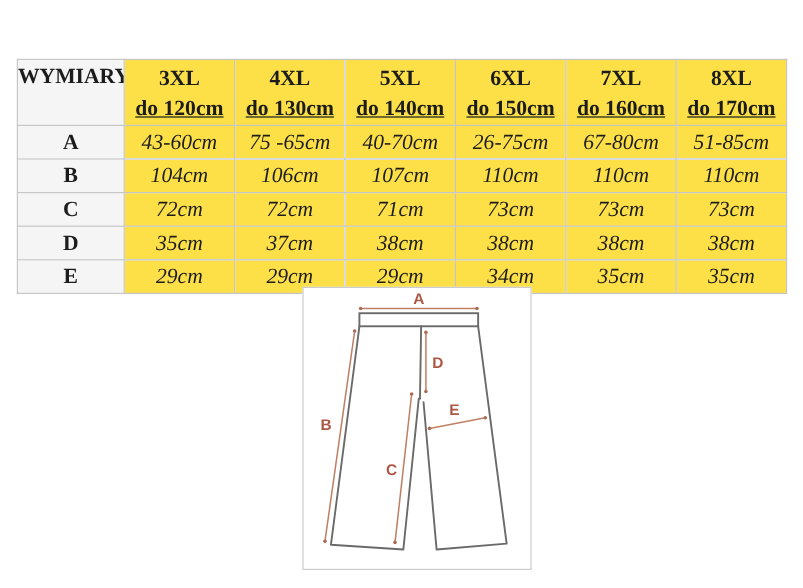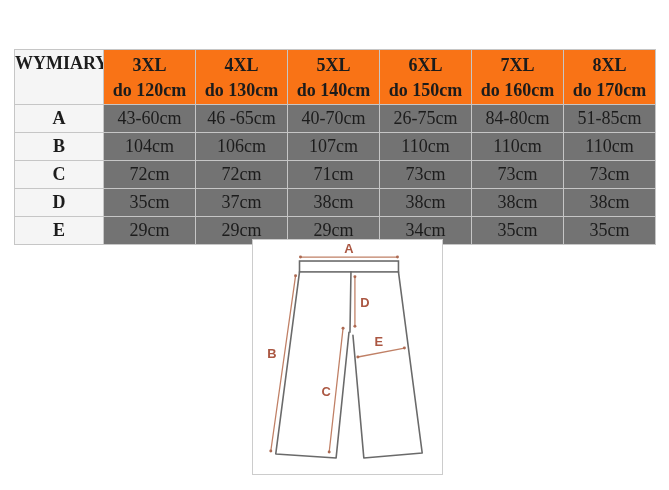--- a/index.html
+++ b/index.html
@@ -10,33 +10,33 @@
   
   .size-table{
     position:absolute;left:14px;top:9px;width:641px;
     border-collapse:collapse;table-layout:fixed;
     font-size:18px;text-align:center;margin-top:40px;
   }
   .size-table th,.size-table td{
     border:1px solid #c6c6c6;padding:0;overflow:hidden;
   }
   .size-table thead th{
-    background:#f97316;font-weight:bold;height:54px;vertical-align:middle;
+    background:#fde047;font-weight:bold;height:54px;vertical-align:middle;
   }
   .size-table thead th.corner{
     background:#f5f5f5;vertical-align:top;
   }
   .corner-inner{line-height:27px;}
   .hdr-size{line-height:27px;}
-  .hdr-range{line-height:23px;}
+  .hdr-range{line-height:23px;text-decoration:underline;}
   .size-table tbody tr{height:28px;}
   .size-table tbody th{
     background:#f5f5f5;font-weight:bold;
   }
-  .size-table tbody td{background:#737373;}
+  .size-table tbody td{background:#fde047;font-style:italic;}
   
   .diagram-box{
     position:absolute;left:252px;top:239px;width:189px;height:234px;
     border:1px solid #cccccc;background:#ffffff;
   }
   .diagram-box svg{display:block;}
   .pants-line{stroke:#6a6a6a;stroke-width:1.6;fill:none;stroke-linejoin:round;stroke-linecap:round;}
   .waistband{stroke:#6a6a6a;stroke-width:1.6;fill:#ffffff;}
   .arrow-line{stroke:#c08066;stroke-width:1.3;fill:none;stroke-linecap:round;}
   .dot{fill:#ad6a52;}
@@ -86,24 +86,24 @@
       <th>
         <div class="hdr-size">8XL</div>
         <div class="hdr-range">do 170cm</div>
       </th>
     </tr>
   </thead>
   <tbody>
     <tr>
       <th>A</th>
       <td>43-60cm</td>
-      <td>46 -65cm</td>
+      <td>75 -65cm</td>
       <td>40-70cm</td>
       <td>26-75cm</td>
-      <td>84-80cm</td>
+      <td>67-80cm</td>
       <td>51-85cm</td>
     </tr>
     <tr>
       <th>B</th>
       <td>104cm</td>
       <td>106cm</td>
       <td>107cm</td>
       <td>110cm</td>
       <td>110cm</td>
       <td>110cm</td>

